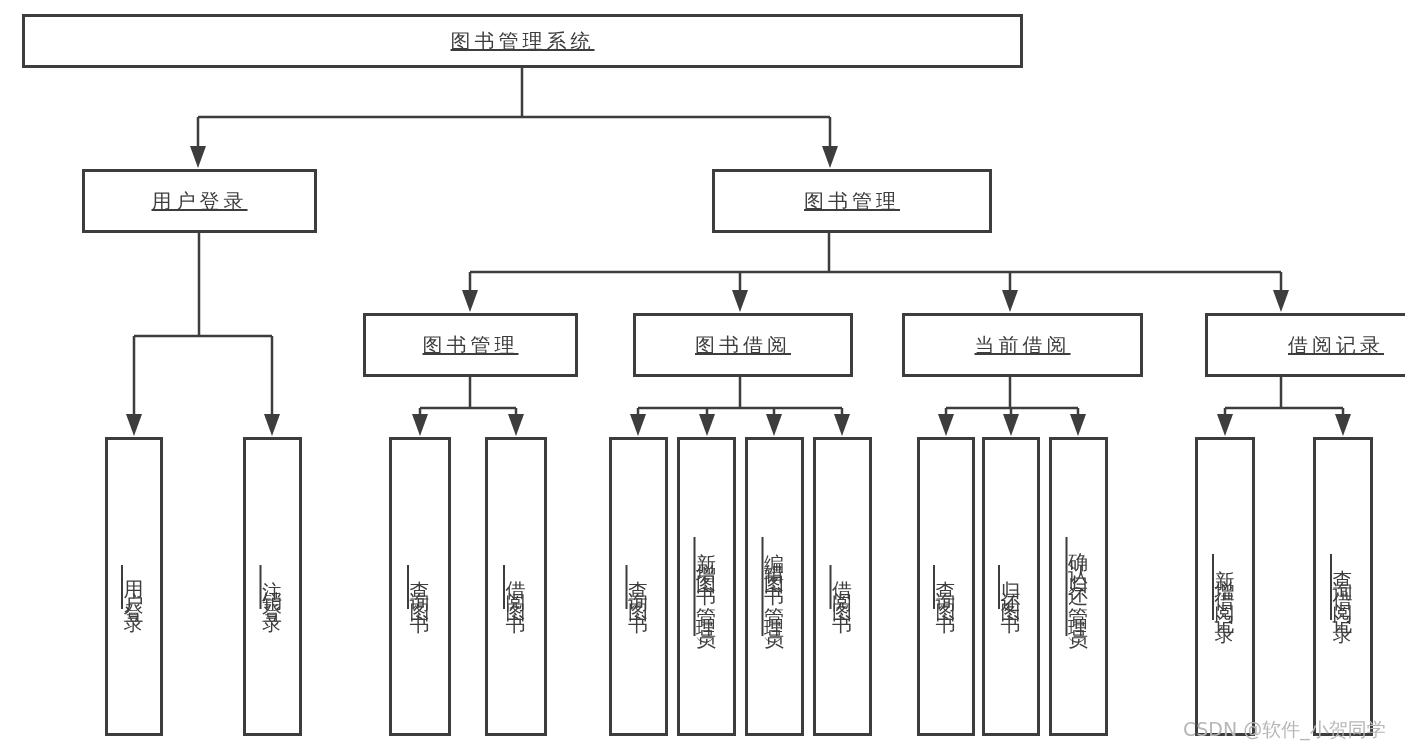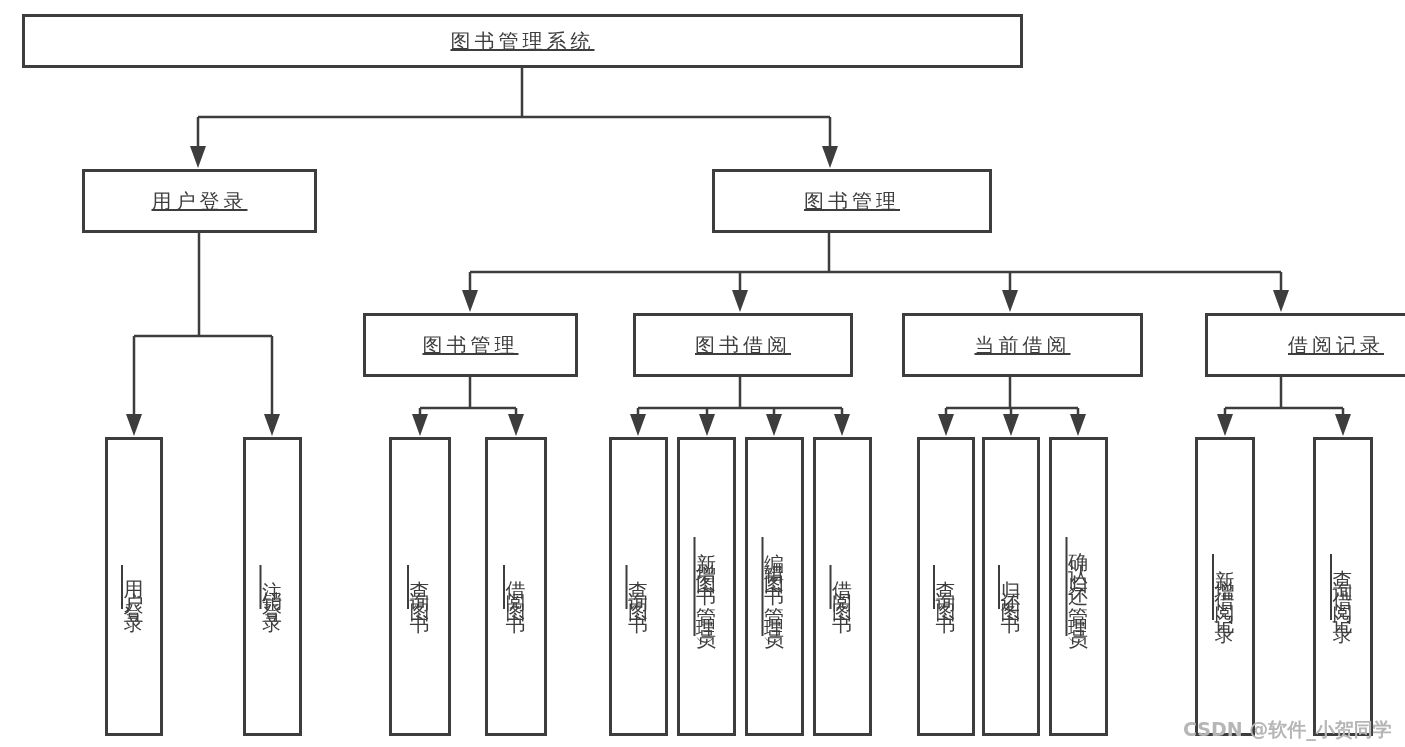--- a/index.html
+++ b/index.html
@@ -52,21 +52,20 @@
     color: var(--text);
   }
   .watermark {
     position: absolute;
     left: 1183px;
     top: 717px;
     font-size: 19px;
     color: var(--watermark);
     white-space: nowrap;
     z-index: 5;
-    font-weight: bold;
   }
   svg .stroke { stroke: var(--line); stroke-width: 2.5; fill: none; }
   svg .head { fill: var(--line); stroke: none; }
 </style>
 </head>
 <body>
 
 <div class="stage">
 
   <svg class="wires" viewBox="0 0 1405 747" width="1405" height="747" aria-hidden="true">

